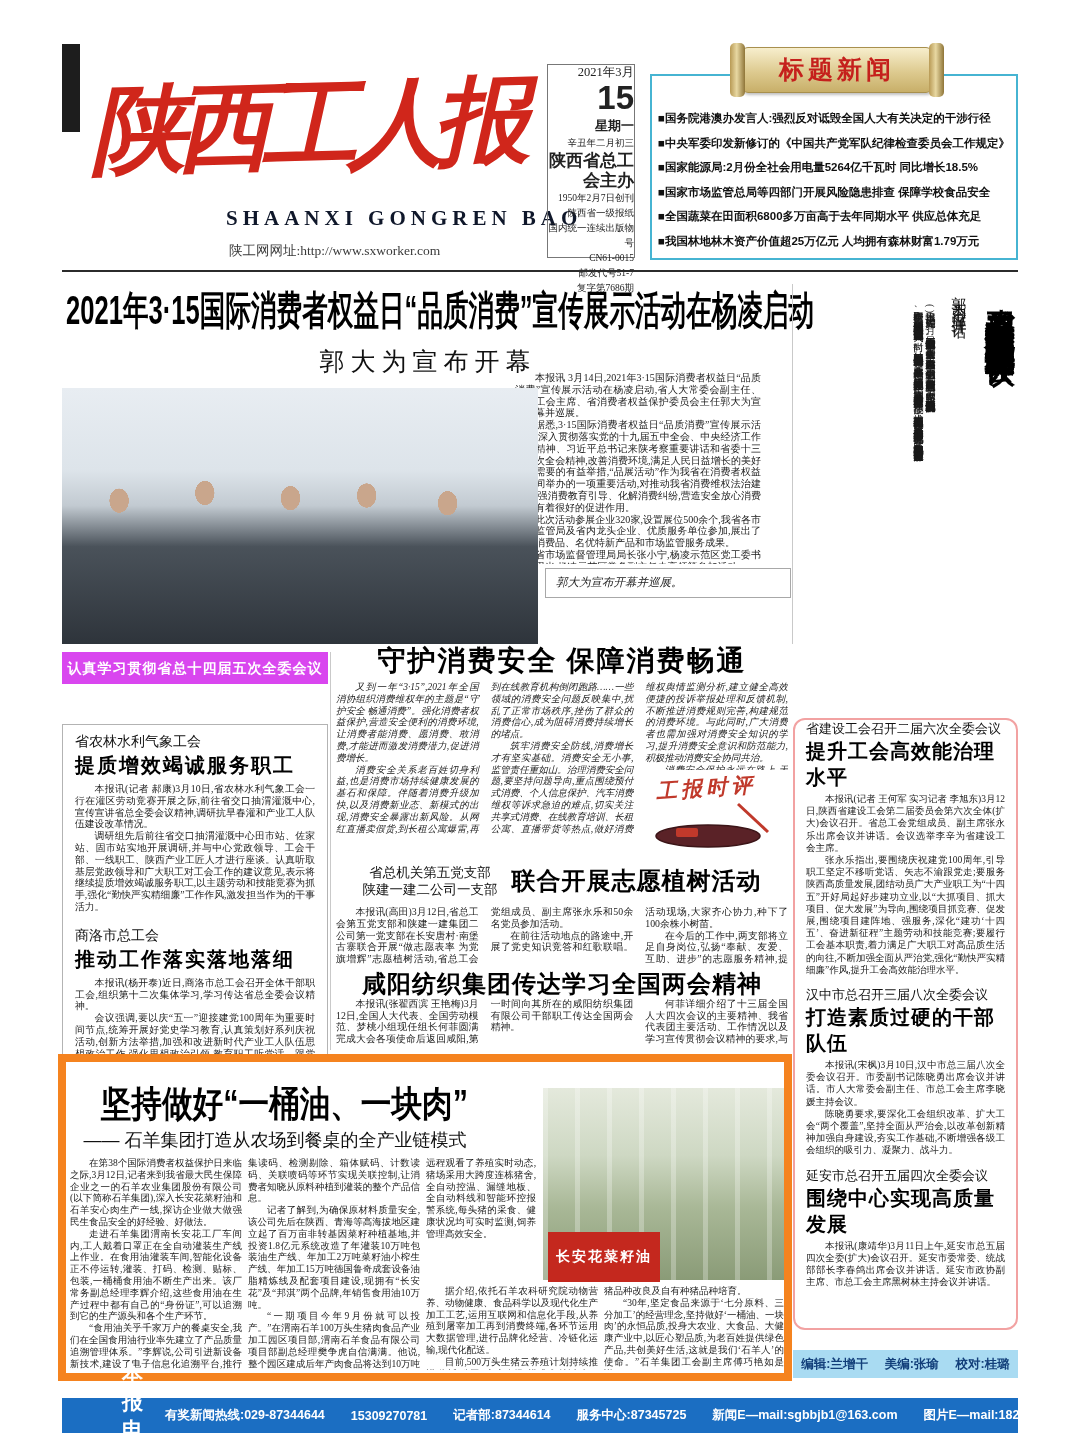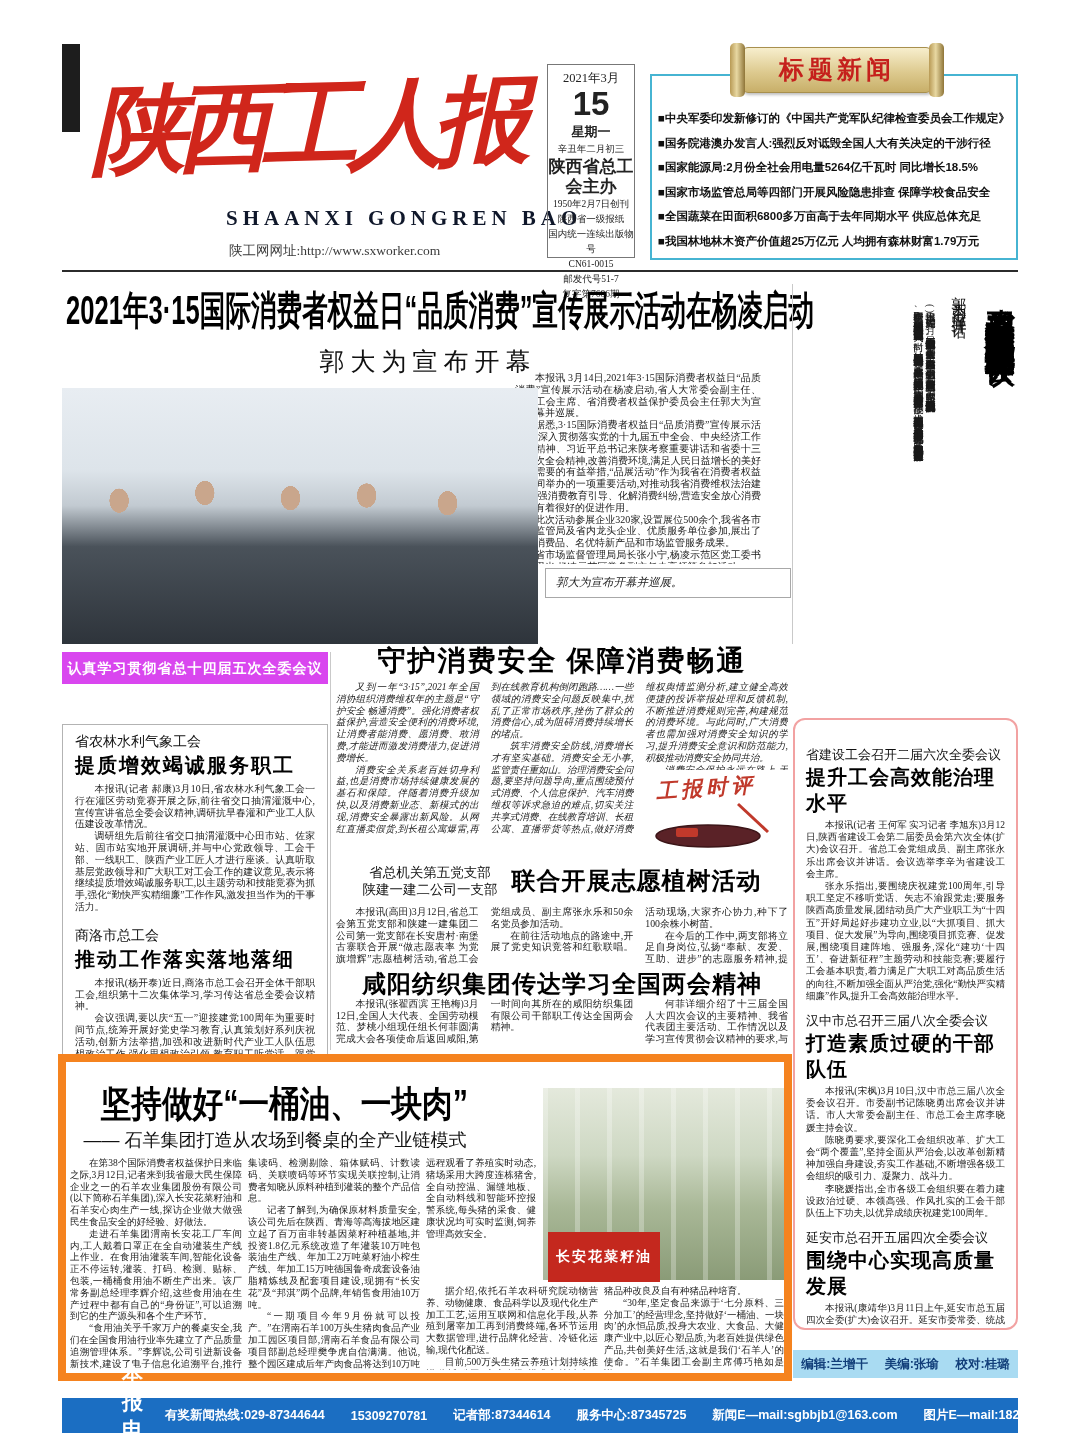--- a/index.html
+++ b/index.html
@@ -12,21 +12,21 @@
   .clip{overflow:hidden;}
 
   
   .page-tab{left:62px;top:44px;width:18px;height:88px;background:#1d1d1d;}
   .mast-title{left:90px;top:50px;width:446px;height:152px;line-height:152px;
       font-size:96px;font-weight:bold;font-style:italic;color:#d0261b;
       letter-spacing:-10px;white-space:nowrap;transform:rotate(-1.5deg);}
   .mast-pinyin{left:226px;top:206px;font-size:21px;font-weight:bold;color:#0f172a;letter-spacing:5px;}
   .mast-site{left:229px;top:242px;font-size:13.5px;color:#3a3a3a;}
   .datebox{left:547px;top:64px;width:88px;height:194px;border:1px solid #777;
-      text-align:center;font-size:9.5px;line-height:15px;color:#222;padding-top:6px;box-sizing:border-box;}
+      text-align:right;font-size:9.5px;line-height:15px;color:#222;box-sizing:border-box;}
   .datebox .ym{font-size:12.5px;}
   .datebox .day{font-size:33px;line-height:36px;font-weight:bold;font-family:"Liberation Sans",sans-serif;}
   .datebox .wk{font-size:13px;font-weight:bold;line-height:20px;}
   .datebox .org{font-size:17px;font-weight:bold;line-height:20px;}
   .hnbox{left:650px;top:74px;width:368px;height:186px;border:2px solid #46b4d2;box-sizing:border-box;}
   .hnitems{position:absolute;left:658px;top:106px;width:354px;}
   .hnitem{font-family:"Liberation Sans",sans-serif;font-weight:bold;font-size:11.5px;
       line-height:24.5px;color:#101010;white-space:nowrap;}
   .scroll{left:742px;top:47px;width:188px;height:44px;border-radius:6px;
       background:linear-gradient(180deg,#f7eecd,#ddca8f 55%,#c8af69);
@@ -91,21 +91,21 @@
   .m-headline{font-family:"Liberation Sans",sans-serif;font-weight:bold;font-size:24px;
       letter-spacing:1px;color:#000;}
   .tree-cols{left:336px;top:906px;width:452px;height:66px;column-count:3;column-gap:12px;
       font-size:9.8px;line-height:11.8px;}
   .tex-headline{left:336px;top:968px;width:452px;text-align:center;}
   .tex-cols{left:336px;top:998px;width:452px;height:52px;column-count:3;column-gap:12px;
       font-size:9.8px;line-height:11.5px;}
 
   
   .pinkbox{left:793px;top:718px;width:225px;height:612px;border:2px solid #f2a2a2;
-      border-radius:12px;box-sizing:border-box;padding:26px 11px;}
+      border-radius:12px;box-sizing:border-box;padding:0 11px;}
   .p-kicker{font-family:"Liberation Sans",sans-serif;font-size:13px;line-height:18px;color:#111;}
   .p-headline{font-family:"Liberation Sans",sans-serif;font-weight:bold;font-size:20px;
       line-height:26px;letter-spacing:1px;color:#000;margin-bottom:3px;}
   .p-body{font-size:9.5px;line-height:12.2px;}
   .p-art{margin-bottom:10px;}
   .editors{left:793px;top:1350px;width:225px;height:28px;background:#a9dbf2;color:#123f7a;
       font-family:"Liberation Sans",sans-serif;font-weight:bold;font-size:12.5px;
       display:flex;align-items:center;justify-content:space-around;}
 
   
@@ -155,22 +155,22 @@
     <div>陕西省一级报纸</div>
     <div>国内统一连续出版物号</div>
     <div>CN61-0015</div>
     <div>邮发代号51-7</div>
     <div>复字第7686期</div>
   </div>
 
   <div class="abs hnbox"></div>
   <div class="abs scroll">标题新闻</div>
   <div class="hnitems">
+    <div class="hnitem">■国务院港澳办发言人:强烈反对诋毁全国人大有关决定的干涉行径</div>
     <div class="hnitem">■中央军委印发新修订的《中国共产党军队纪律检查委员会工作规定》</div>
-    <div class="hnitem">■国务院港澳办发言人:强烈反对诋毁全国人大有关决定的干涉行径</div>
     <div class="hnitem">■国家能源局:2月份全社会用电量5264亿千瓦时 同比增长18.5%</div>
     <div class="hnitem">■国家市场监管总局等四部门开展风险隐患排查 保障学校食品安全</div>
     <div class="hnitem">■全国蔬菜在田面积6800多万亩高于去年同期水平 供应总体充足</div>
     <div class="hnitem">■我国林地林木资产价值超25万亿元 人均拥有森林财富1.79万元</div>
   </div>
 
   <div class="abs toprule"></div>
 
   <div class="abs lead-headline sans">2021年3·15国际消费者权益日“品质消费”宣传展示活动在杨凌启动</div>
   <div class="abs lead-subhead sans">郭大为宣布开幕</div>
@@ -259,21 +259,20 @@
         <p>本报讯(记者 王何军 实习记者 李旭东)3月12日,陕西省建设工会第二届委员会第六次全体(扩大)会议召开。省总工会党组成员、副主席张永乐出席会议并讲话。会议选举李辛为省建设工会主席。</p>
         <p>张永乐指出,要围绕庆祝建党100周年,引导职工坚定不移听党话、矢志不渝跟党走;要服务陕西高质量发展,团结动员广大产业职工为“十四五”开好局起好步建功立业,以“大抓项目、抓大项目、促大发展”为导向,围绕项目抓竞赛、促发展,围绕项目建阵地、强服务,深化“建功‘十四五’、奋进新征程”主题劳动和技能竞赛;要履行工会基本职责,着力满足广大职工对高品质生活的向往,不断加强全面从严治党,强化“勤快严实精细廉”作风,提升工会高效能治理水平。</p>
       </div>
     </div>
     <div class="p-art">
       <div class="p-kicker">汉中市总召开三届八次全委会议</div>
       <div class="p-headline">打造素质过硬的干部队伍</div>
       <div class="p-body just">
         <p>本报讯(宋枫)3月10日,汉中市总三届八次全委会议召开。市委副书记陈晓勇出席会议并讲话。市人大常委会副主任、市总工会主席李晓媛主持会议。</p>
         <p>陈晓勇要求,要深化工会组织改革、扩大工会“两个覆盖”,坚持全面从严治会,以改革创新精神加强自身建设,夯实工作基础,不断增强各级工会组织的吸引力、凝聚力、战斗力。</p>
-        <p>李晓媛指出,全市各级工会组织要在着力建设政治过硬、本领高强、作风扎实的工会干部队伍上下功夫,以优异成绩庆祝建党100周年。</p>
       </div>
     </div>
     <div class="p-art">
       <div class="p-kicker">延安市总召开五届四次全委会议</div>
       <div class="p-headline">围绕中心实现高质量发展</div>
       <div class="p-body just">
         <p>本报讯(康靖华)3月11日上午,延安市总五届四次全委(扩大)会议召开。延安市委常委、统战部部长李春鸽出席会议并讲话。延安市政协副主席、市总工会主席黑树林主持会议并讲话。</p>
 
       </div>
     </div>

